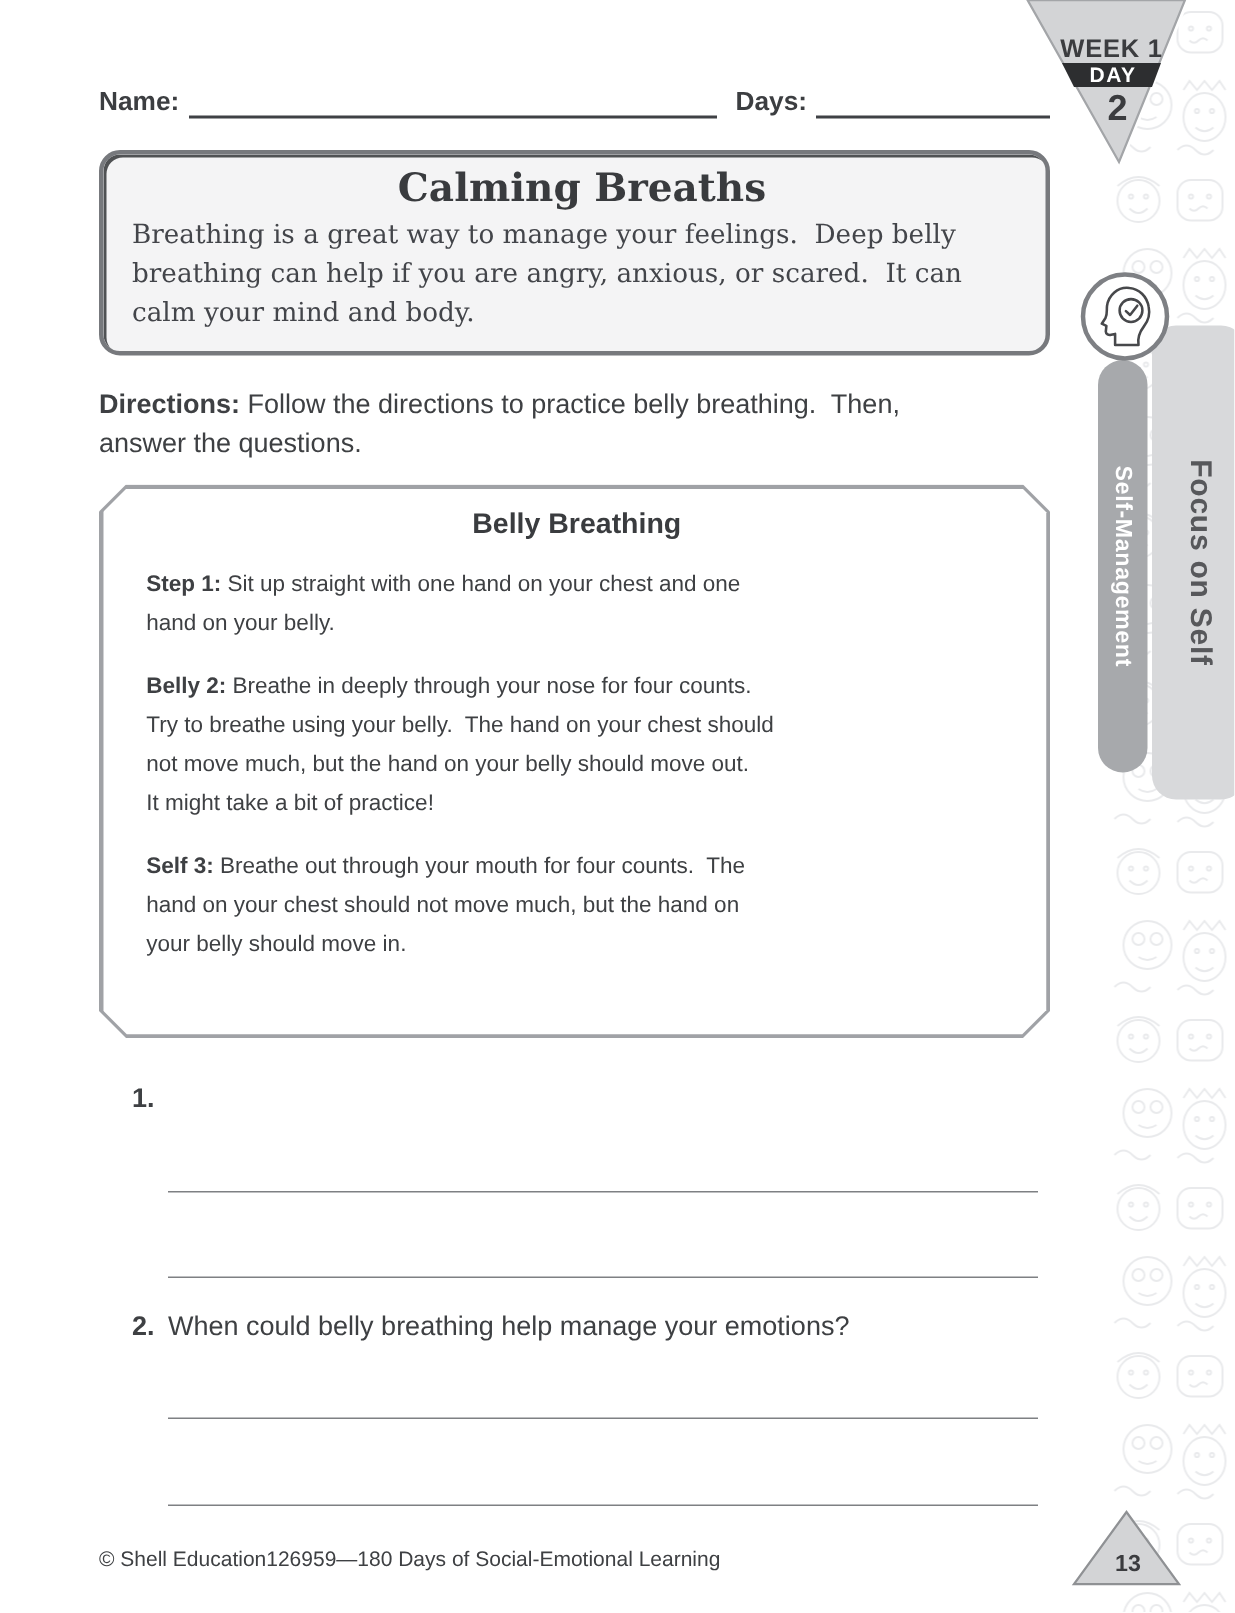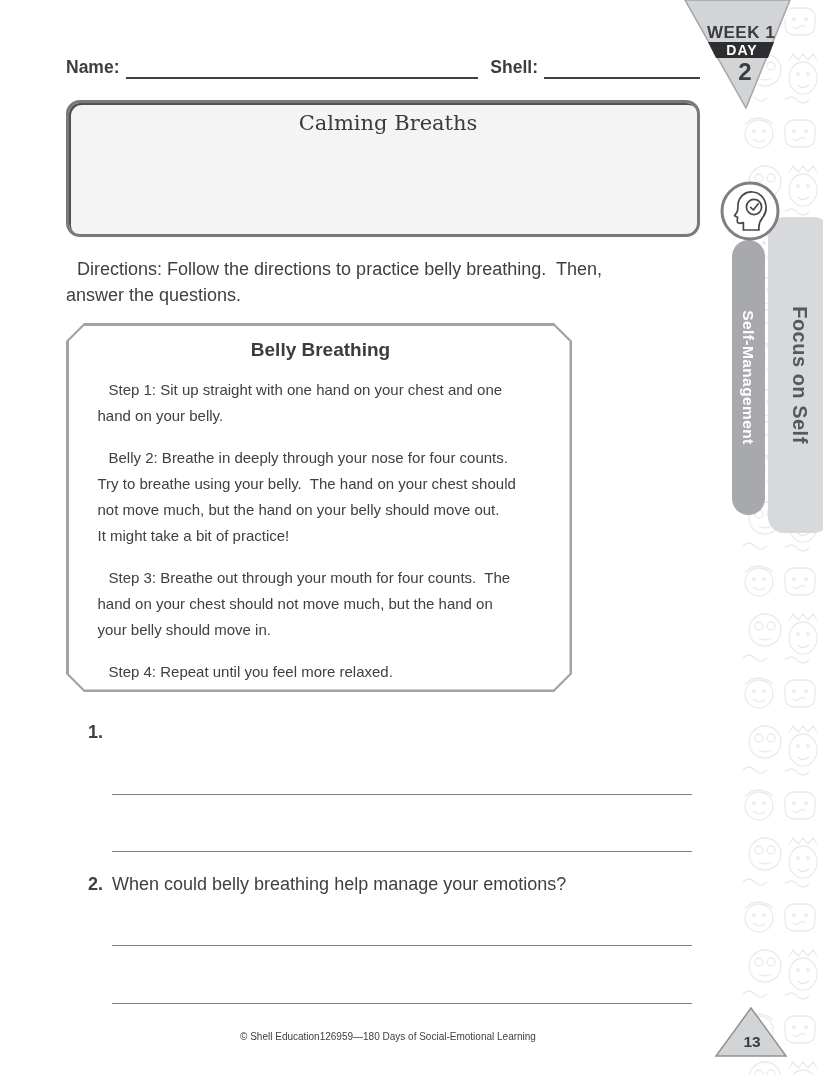--- a/index.html
+++ b/index.html
@@ -22,49 +22,49 @@
 
   
   .name-row{position:absolute;left:66px;top:57px;width:634px;display:flex;align-items:flex-start;
       font-weight:bold;font-size:17.5px;color:#3c3e41;}
   .name-row .fill-line{flex:1;border-bottom:2px solid #3f4145;height:20px;margin:0 12px 1px 6px;}
   .name-row .date-line{width:156px;flex:none;margin-right:0;}
 
   
   .intro-box{position:absolute;left:66px;top:100px;width:628px;height:131px;background:#f4f4f5;
       border:3px solid #77797d;border-radius:14px;box-shadow:inset 2px 2px 0 #505254;}
-  .intro-title{margin-top:8px;text-align:center;font-family:"DejaVu Serif", serif;font-weight:normal;
-      font-size:21px;color:#393b3e;padding-left:10px;}
+  .intro-title{margin-top:8px;text-align:center;font-family:"DejaVu Serif", serif;font-weight:bold;
+      font-size:26px;color:#393b3e;padding-left:10px;}
   .intro-body{font-family:"DejaVu Serif", serif;font-size:17.5px;line-height:26px;color:#43454a;
       padding:3px 17px 0 19px;white-space:pre-wrap;}
 
   
   .directions{position:absolute;left:66px;top:256px;width:640px;font-size:18px;line-height:26px;white-space:pre-wrap;}
-  .bold{font-weight:normal;margin-left:11px;}
+  .bold{font-weight:bold;}
 
   
-  .activity-box{position:absolute;left:66px;top:323px;width:506px;height:369px;background:#a0a2a6;
+  .activity-box{position:absolute;left:66px;top:323px;width:634px;height:369px;background:#a0a2a6;
       clip-path:polygon(18px 0,calc(100% - 18px) 0,100% 18px,100% calc(100% - 18px),calc(100% - 18px) 100%,18px 100%,0 calc(100% - 18px),0 18px);}
   .activity-inner{position:absolute;inset:2.5px;background:#ffffff;
       clip-path:polygon(16px 0,calc(100% - 16px) 0,100% 16px,100% calc(100% - 16px),calc(100% - 16px) 100%,16px 100%,0 calc(100% - 16px),0 16px);
       padding:13px 26px 0 29px;box-sizing:border-box;}
   .activity-title{text-align:center;font-weight:bold;font-size:19px;color:#3a3c3f;}
   .step{margin-top:16px;font-size:15px;line-height:26px;white-space:pre-wrap;}
 
   
   .question{position:absolute;display:flex;font-size:18px;line-height:24px;}
   .q1{left:88px;top:720px;width:600px;}
   .q2{left:88px;top:872px;width:612px;}
   .q-num{font-weight:bold;width:24px;flex:none;}
   .answer-line{position:absolute;left:112px;width:580px;border-top:1.8px solid #7e8083;height:0;}
   .al1{top:794px;} .al2{top:851px;} .al3{top:945px;} .al4{top:1003px;}
 
   
-  .footer{position:absolute;left:66px;top:1031px;width:644px;display:flex;justify-content:center;
-      font-size:10px;color:#3e4043;}
+  .footer{position:absolute;left:66px;top:1031px;width:644px;display:flex;justify-content:flex-start;
+      font-size:14px;color:#3e4043;}
 </style>
 </head>
 <body>
 
 <div class="page">
 
   <svg class="pattern-strip" width="84" height="1075">
     <defs>
       <pattern id="dood" width="84" height="112" patternUnits="userSpaceOnUse">
         <g fill="none" stroke="#e9eaec" stroke-width="1.3">
@@ -111,44 +111,46 @@
     <polygon points="5,0 110,0 66,108" fill="#d3d4d6" stroke="#a3a5a8" stroke-width="1.5"></polygon>
     <text x="61" y="38" text-anchor="middle" font-family="Liberation Sans, sans-serif" font-size="17" font-weight="bold" fill="#3b3c3f" letter-spacing="0.5">WEEK 1</text>
     <polygon points="28,42 94,42 88,58 36,58" fill="#2d2e30"></polygon>
     <text x="62" y="54.5" text-anchor="middle" font-family="Liberation Sans, sans-serif" font-size="14" font-weight="bold" fill="#ffffff" letter-spacing="1">DAY</text>
     <text x="65" y="80" text-anchor="middle" font-family="Liberation Sans, sans-serif" font-size="24" font-weight="bold" fill="#3b3c3f">2</text>
   </svg>
 
   <div class="name-row">
     <span>Name:</span>
     <span class="fill-line"></span>
-    <span>Shell:</span>
+    <span>Days:</span>
     <span class="fill-line date-line"></span>
   </div>
 
   <div class="intro-box">
     <div class="intro-title">Calming Breaths</div>
+    <div class="intro-body">Breathing is a great way to manage your feelings.  Deep belly
+breathing can help if you are angry, anxious, or scared.  It can
+calm your mind and body.</div>
   </div>
 
   <div class="directions"><span class="bold">Directions:</span><span> Follow the directions to practice belly breathing.  Then,
 answer the questions.</span></div>
 
   <div class="activity-box">
     <div class="activity-inner">
       <div class="activity-title">Belly Breathing</div>
       <div class="step"><span class="bold">Step 1:</span><span> Sit up straight with one hand on your chest and one
 hand on your belly.</span></div>
       <div class="step"><span class="bold">Belly 2:</span><span> Breathe in deeply through your nose for four counts.
 Try to breathe using your belly.  The hand on your chest should
 not move much, but the hand on your belly should move out.
 It might take a bit of practice!</span></div>
-      <div class="step"><span class="bold">Step 3:</span><span> Breathe out through your mouth for four counts.  The
+      <div class="step"><span class="bold">Self 3:</span><span> Breathe out through your mouth for four counts.  The
 hand on your chest should not move much, but the hand on
 your belly should move in.</span></div>
-      <div class="step"><span class="bold">Step 4:</span><span> Repeat until you feel more relaxed.</span></div>
     </div>
   </div>
 
   <div class="question q1">
     <span class="q-num">1.</span>
   </div>
   <div class="answer-line al1"></div>
   <div class="answer-line al2"></div>
 
   <div class="question q2">

